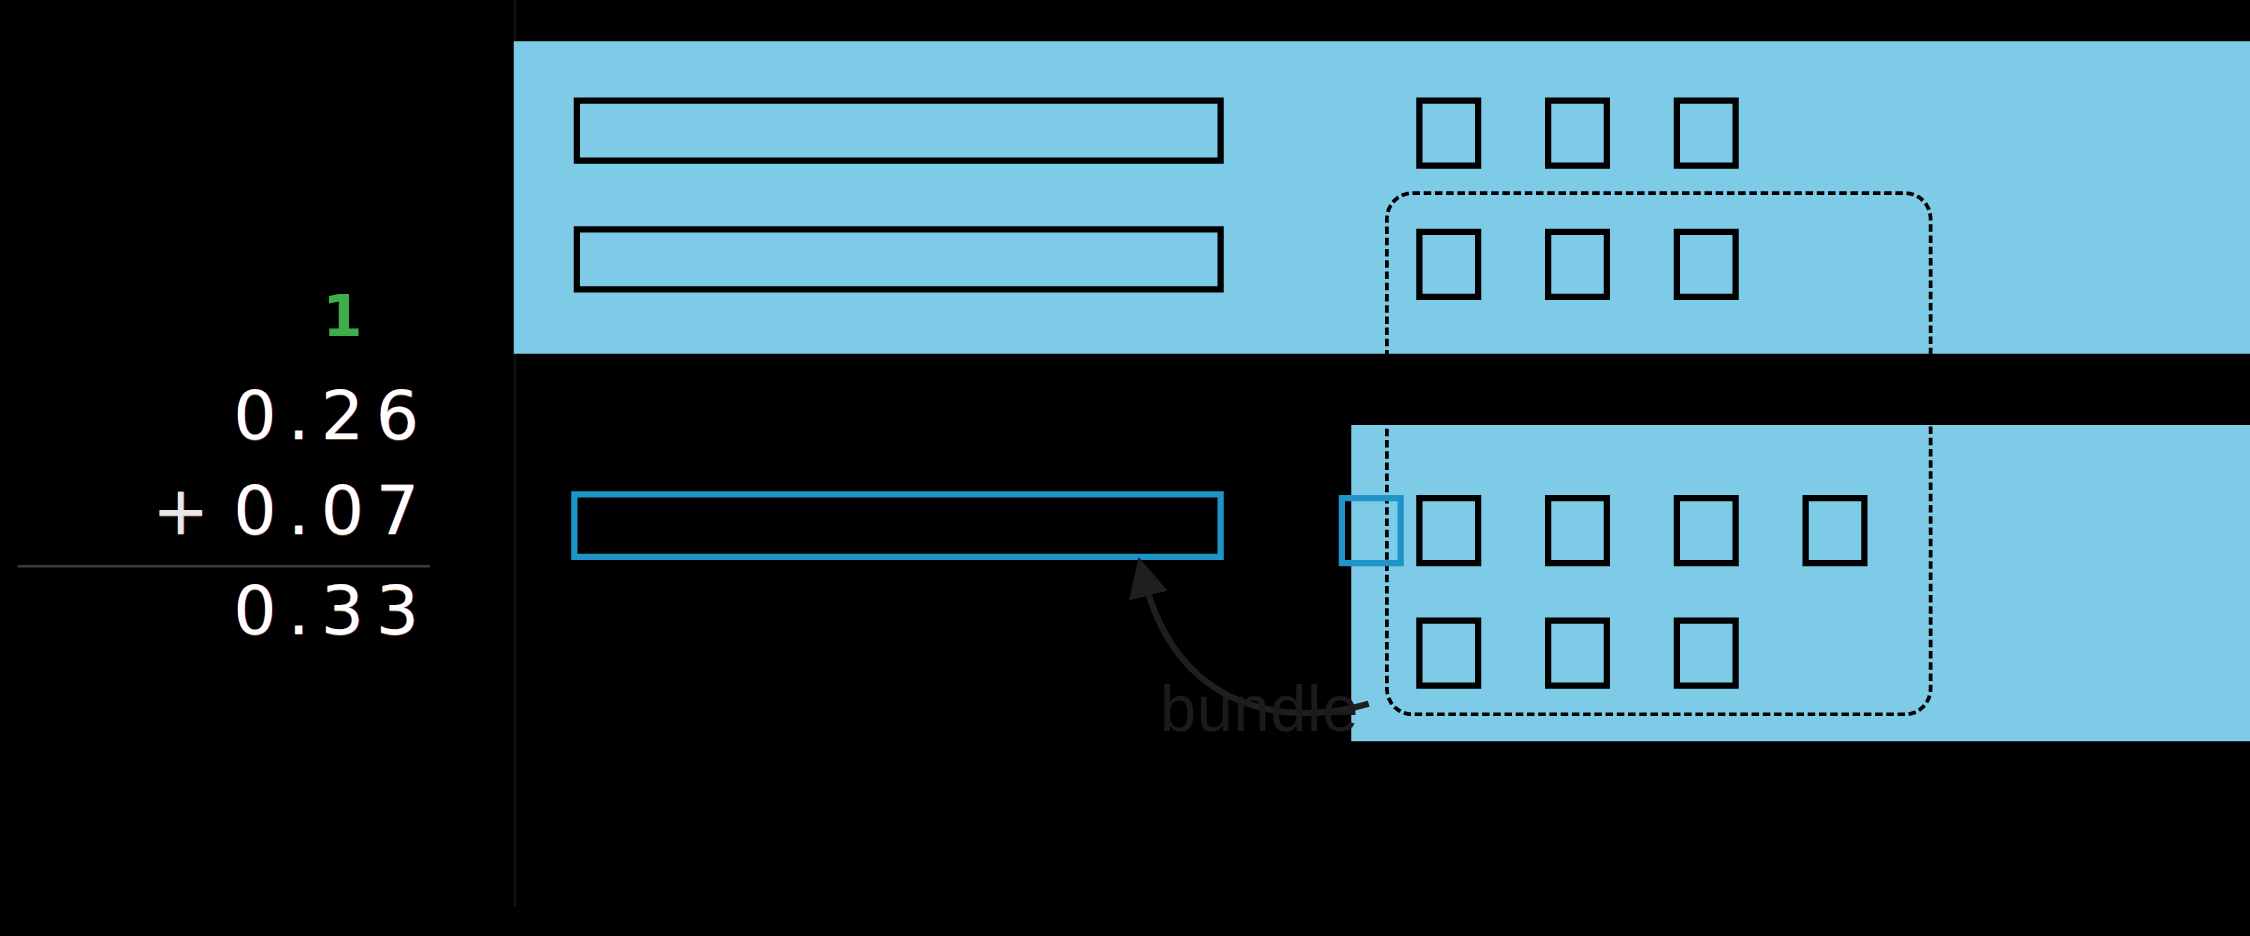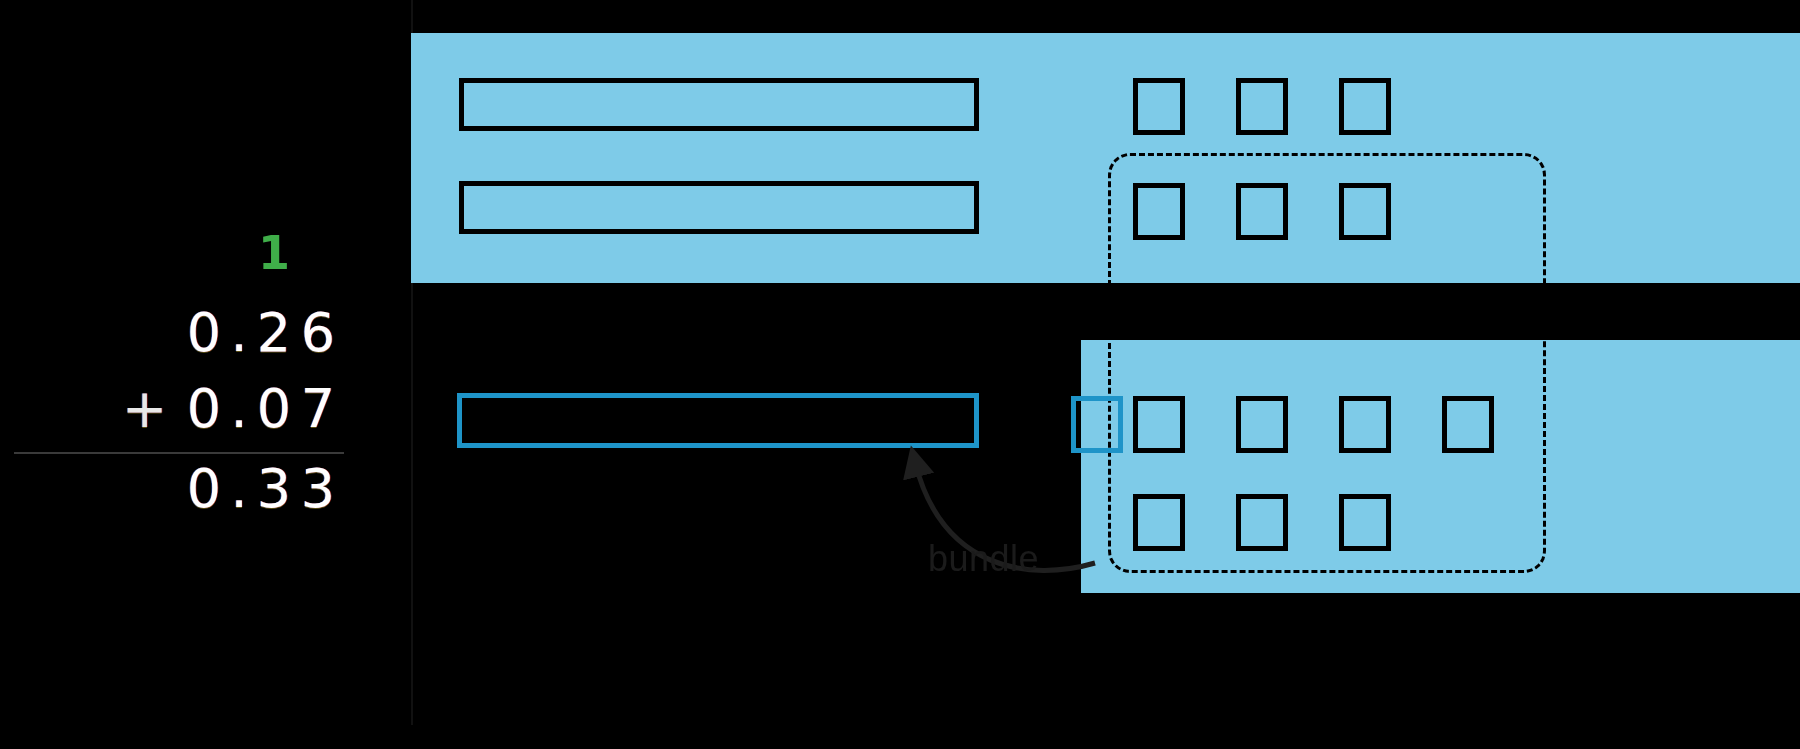--- a/index.html
+++ b/index.html
@@ -159,21 +159,21 @@
     height: 140px;
     overflow: visible;
   }
 
   
   #bundle-label {
     position: absolute;
     left: 928px;
     top: 538px;
     font-family: "Liberation Sans", sans-serif;
-    font-size: 36px;
+    font-size: 52px;
     color: #1b1b1b;
     letter-spacing: 0.5px;
     white-space: nowrap;
   }
 </style>
 </head>
 <body>
 
 <div id="canvas">
 

